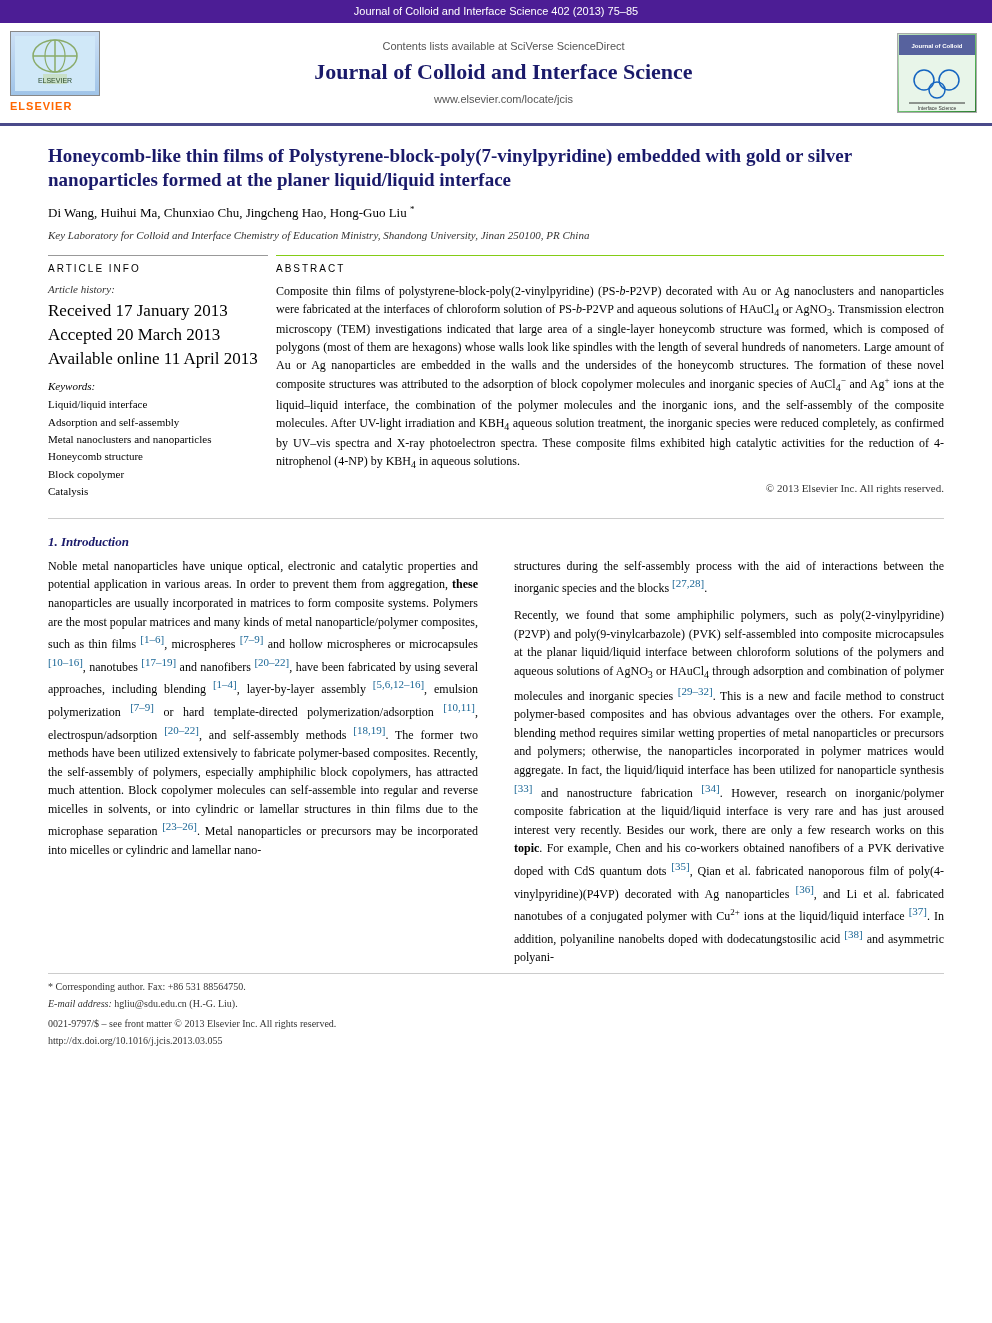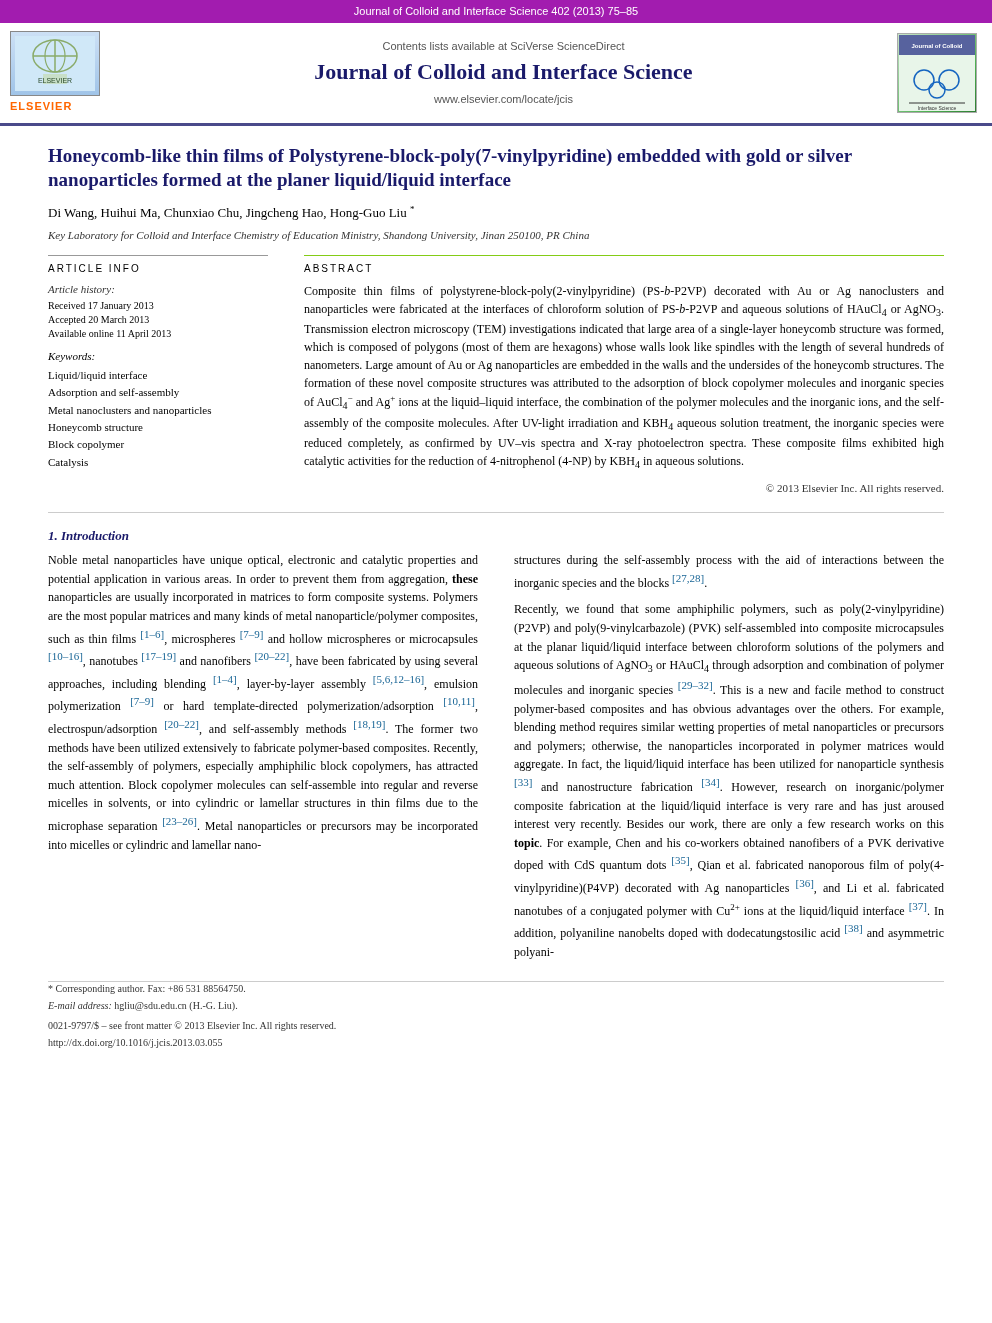--- a/index.html
+++ b/index.html
@@ -6,21 +6,21 @@
     body {
       font-family: "Times New Roman", Times, serif;
       background: #fff;
       color: #000;
       width: 992px;
       min-height: 1323px;
       font-size: 13px;
       line-height: 1.4;
     }
     .top-bar {
-      background: #a21caf;
+      background: #4c1d95;
       text-align: center;
       padding: 4px 0;
       font-size: 11px;
       color: #fff;
       font-family: Arial, sans-serif;
     }
     .journal-header {
       display: flex;
       align-items: center;
       border-bottom: 3px solid #4a4a8a;
@@ -109,21 +109,21 @@
       margin-bottom: 5px;
     }
     .affiliation {
       font-size: 11px;
       font-style: italic;
       color: #333;
       margin-bottom: 12px;
     }
     .two-col {
       display: flex;
-      gap: 36px;
+      gap: 8px;
       margin-bottom: 16px;
     }
     .article-info-col {
       width: 220px;
       flex-shrink: 0;
       border-top: 1px solid #999;
       padding-top: 6px;
     }
     .abstract-col {
       flex: 1;
@@ -140,21 +140,21 @@
       font-weight: normal;
     }
     .info-label {
       font-style: italic;
       font-size: 11px;
       font-family: "Times New Roman", serif;
       color: #333;
       margin-bottom: 2px;
     }
     .info-value {
-      font-size: 10px;
+      font-size: 17px;
       color: #000;
     }
     .info-block { margin-bottom: 8px; }
     .keywords-section { margin-top: 8px; }
     .kw-heading {
       font-style: italic;
       font-size: 11px;
       margin-bottom: 3px;
     }
     .kw-list {
@@ -204,22 +204,22 @@
       text-align: justify;
       color: #000;
     }
     .body-text .ref {
       color: #1a6696;
       font-size: 11px;
       vertical-align: super;
     }
     .footnote-section {
       border-top: 1px solid #ccc;
-      margin-top: 20px;
-      padding-top: 0;
+      margin-top: 6px;
+      padding-top: 6px;
       font-size: 10px;
       color: #333;
       font-family: Liberation Serif, serif;
     }
     .footnote-line { margin-bottom: 3px; }
     sup { font-size: 9px; }
   </style>
 </head>
 <body>
 

